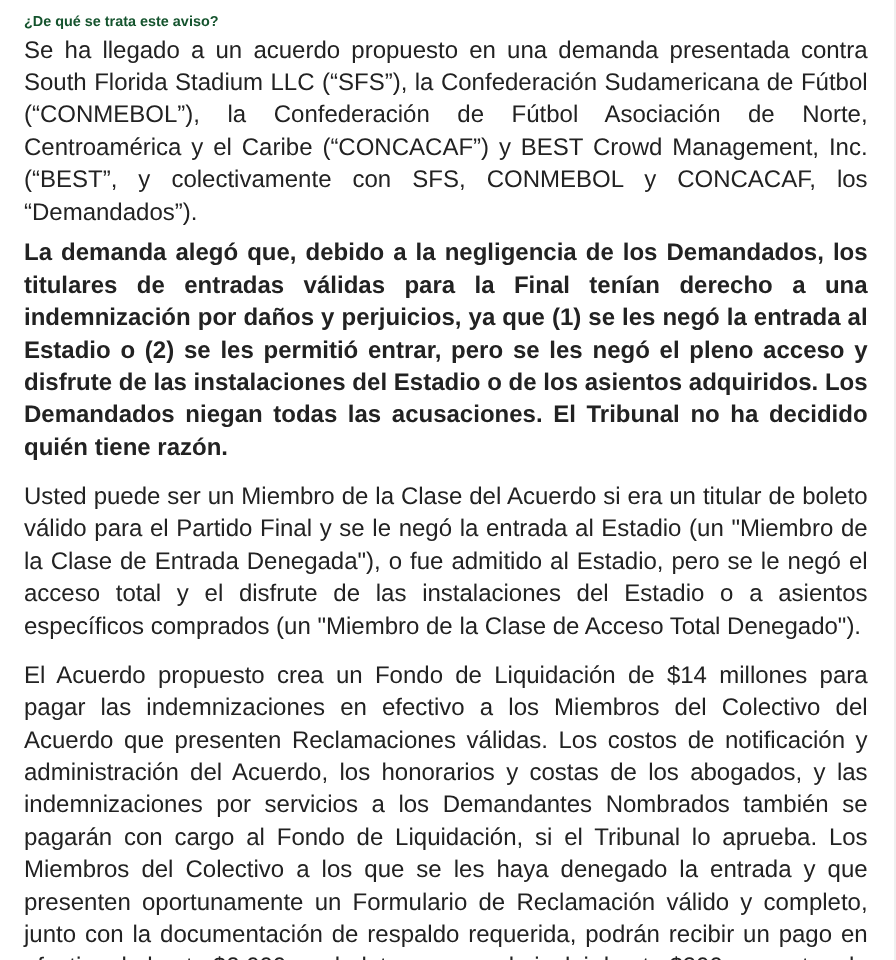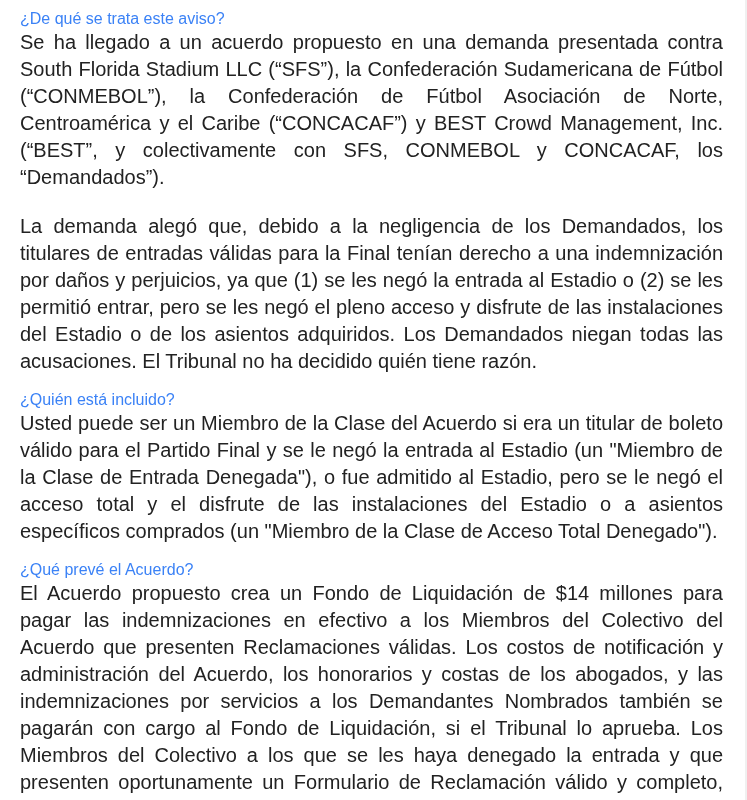--- a/index.html
+++ b/index.html
@@ -15,35 +15,35 @@
       font-family: "Liberation Sans", sans-serif;
       color: #222222;
     }
     .content {
       position: absolute;
       left: 20px;
       top: 8px;
       width: 703px;
     }
     h2 {
-      font-size: 16px;
-      font-weight: normal;
+      font-size: 12px;
+      font-weight: bold;
       margin: 0;
       line-height: 21px;
-      color: #3b82f6;
+      color: #14532d;
     }
     p {
       font-size: 20px;
       line-height: 27px;
       margin: 0;
       text-align: justify;
       letter-spacing: 0;
     }
     .section { margin-bottom: 14px; }
-    .para-gap { margin-top: 22px; }
+    .para-gap { margin-top: 7px; font-weight: bold; }
     .scroll-edge {
       position: absolute;
       right: 0;
       top: 0;
       width: 2px;
       height: 800px;
       background: #f0f0f0;
     }
   </style>
 </head>
@@ -51,24 +51,22 @@
 
 <div class="content">
 
   <div class="section">
     <h2>¿De qué se trata este aviso?</h2>
     <p>Se ha llegado a un acuerdo propuesto en una demanda presentada contra South Florida Stadium LLC (“SFS”), la Confederación Sudamericana de Fútbol (“CONMEBOL”), la Confederación de Fútbol Asociación de Norte, Centroamérica y el Caribe (“CONCACAF”) y BEST Crowd Management, Inc. (“BEST”, y colectivamente con SFS, CONMEBOL y CONCACAF, los “Demandados”).</p>
     <p class="para-gap">La demanda alegó que, debido a la negligencia de los Demandados, los titulares de entradas válidas para la Final tenían derecho a una indemnización por daños y perjuicios, ya que (1) se les negó la entrada al Estadio o (2) se les permitió entrar, pero se les negó el pleno acceso y disfrute de las instalaciones del Estadio o de los asientos adquiridos. Los Demandados niegan todas las acusaciones. El Tribunal no ha decidido quién tiene razón.</p>
   </div>
 
   <div class="section">
-    <h2>¿Quién está incluido?</h2>
     <p>Usted puede ser un Miembro de la Clase del Acuerdo si era un titular de boleto válido para el Partido Final y se le negó la entrada al Estadio (un "Miembro de la Clase de Entrada Denegada"), o fue admitido al Estadio, pero se le negó el acceso total y el disfrute de las instalaciones del Estadio o a asientos específicos comprados (un "Miembro de la Clase de Acceso Total Denegado").</p>
   </div>
 
   <div class="section">
-    <h2>¿Qué prevé el Acuerdo?</h2>
     <p>El Acuerdo propuesto crea un Fondo de Liquidación de $14 millones para pagar las indemnizaciones en efectivo a los Miembros del Colectivo del Acuerdo que presenten Reclamaciones válidas. Los costos de notificación y administración del Acuerdo, los honorarios y costas de los abogados, y las indemnizaciones por servicios a los Demandantes Nombrados también se pagarán con cargo al Fondo de Liquidación, si el Tribunal lo aprueba. Los Miembros del Colectivo a los que se les haya denegado la entrada y que presenten oportunamente un Formulario de Reclamación válido y completo, junto con la documentación de respaldo requerida, podrán recibir un pago en efectivo de hasta $2,000 por boleto, que puede incluir hasta $300 en gastos de viaje de su propio bolsillo. Los Miembros del Colectivo a los que se les haya denegado el acceso total y que presenten oportunamente un Formulario de Reclamación válido y completo, junto con la documentación de respaldo requerida, podrán recibir un pago en efectivo de hasta $100 por boleto. Estos montos podrán reducirse proporcionalmente si el número de Reclamaciones y otros gastos mencionados anteriormente exceden el Fondo de Liquidación.</p>
   </div>
 
 </div>
 
 <div class="scroll-edge"></div>
 
 </body></html>

